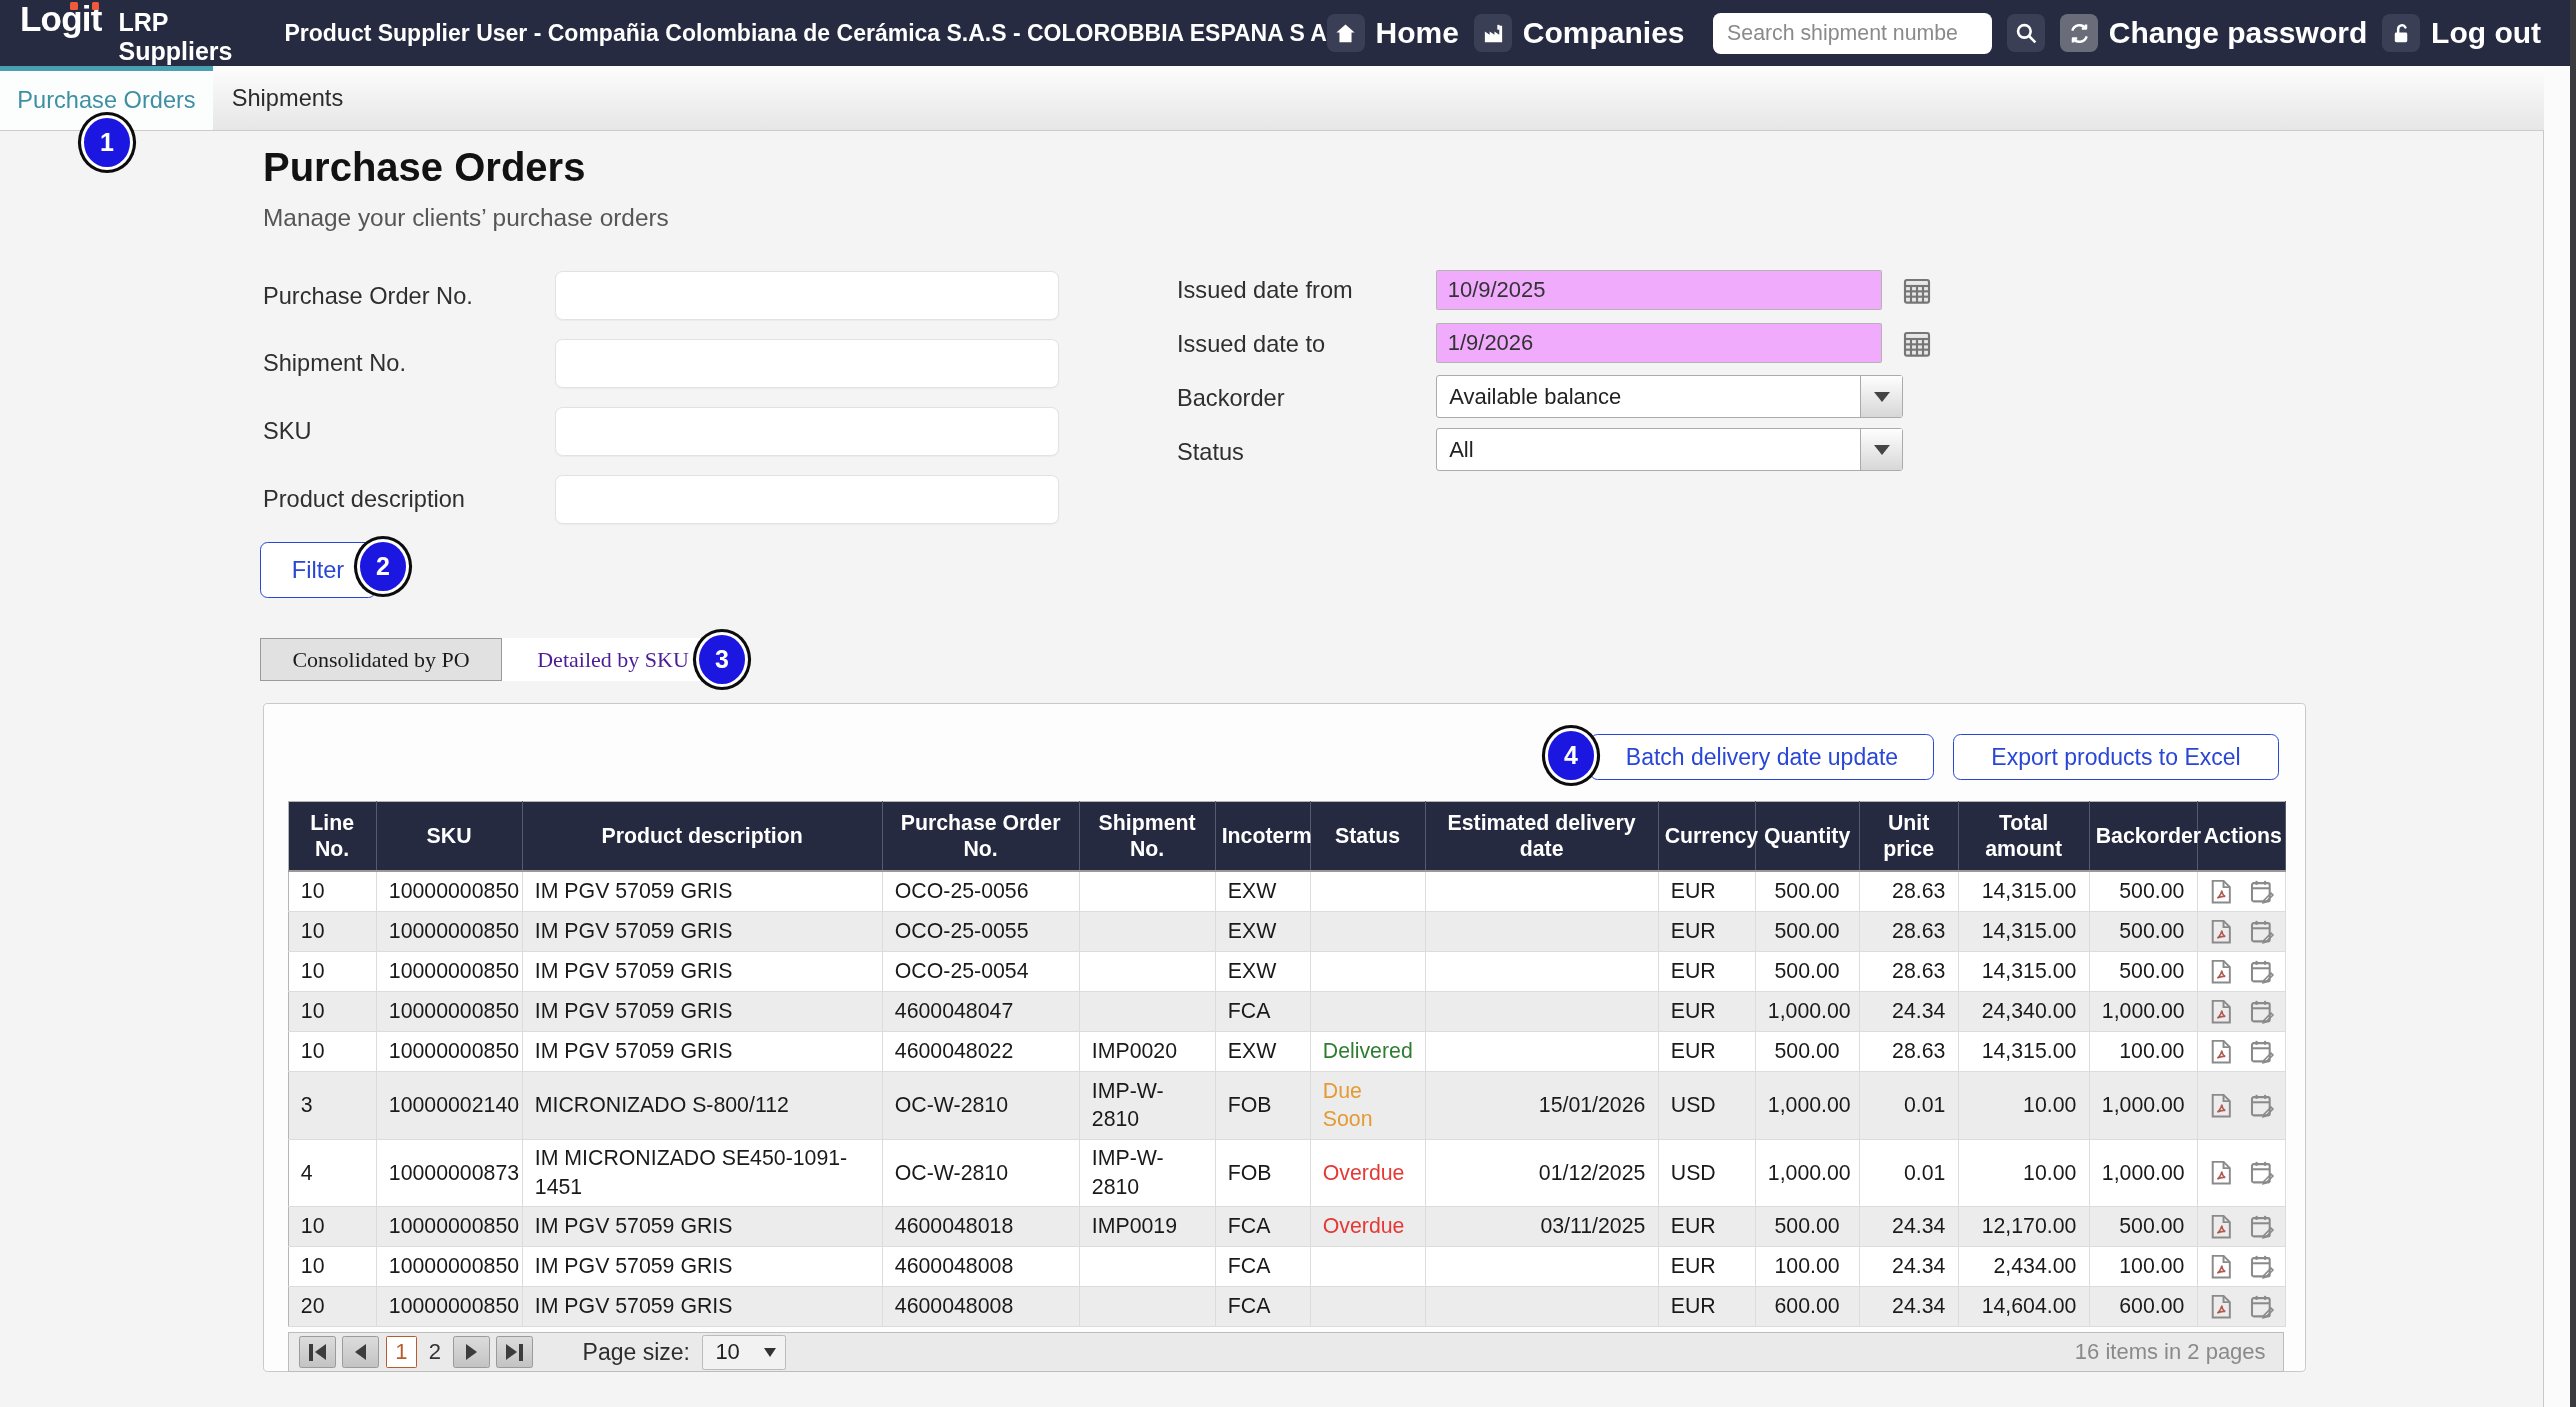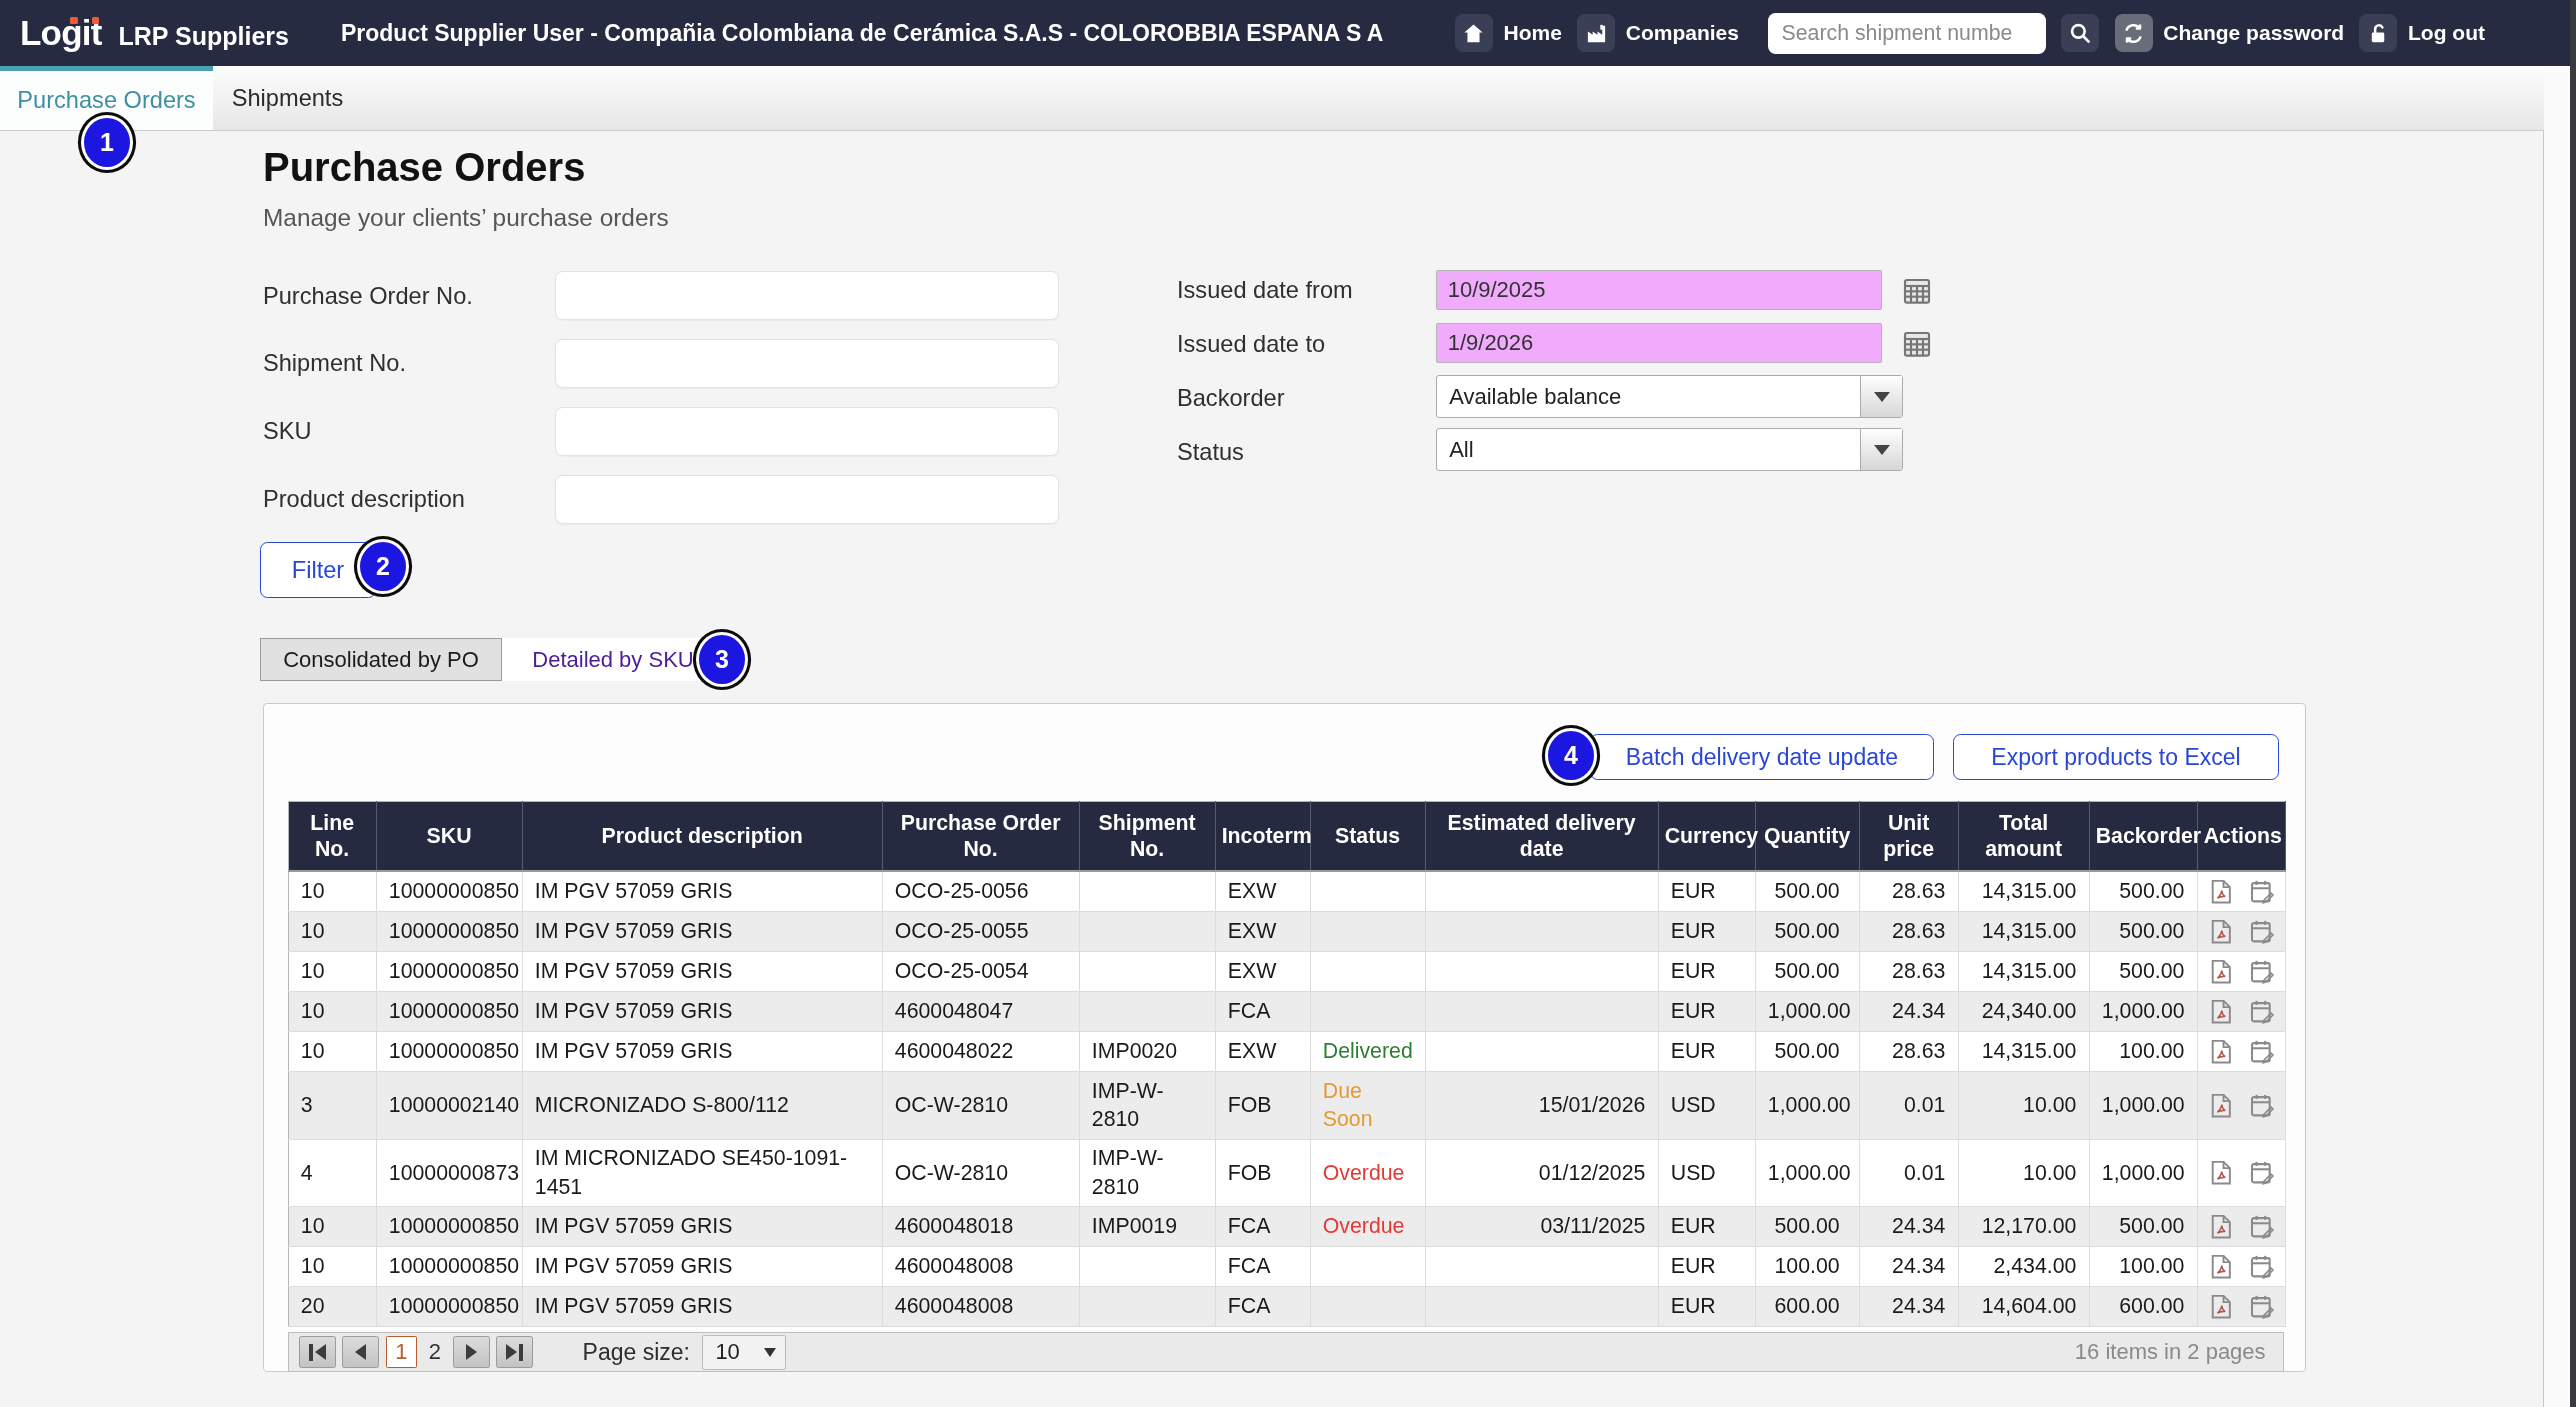--- a/index.html
+++ b/index.html
@@ -8,21 +8,21 @@
 
   
   .navbar{position:absolute;left:0;top:0;width:2576px;height:66px;background:#262b42;display:flex;align-items:center;color:#fff;z-index:20;}
   .brand{display:flex;align-items:baseline;gap:17px;padding-left:20px;}
   .logo{position:relative;font-size:35px;font-weight:bold;letter-spacing:-0.8px;line-height:1;}
   .logo .dot{position:absolute;width:7.6px;height:7.6px;background:#f05a3a;border-radius:1.5px;top:1.5px;}
   .logo .dot.d1{right:23.6px;} .logo .dot.d2{right:2.3px;}
   .app-title{font-size:25px;font-weight:bold;}
   .context{margin-left:52px;font-size:23px;font-weight:bold;white-space:nowrap;}
   .nav-right{margin-left:auto;display:flex;align-items:center;gap:15.2px;padding-right:91px;}
-  .nav-item{display:flex;align-items:center;gap:10.7px;font-size:21px;font-weight:bold;cursor:pointer;white-space:nowrap;}
+  .nav-item{display:flex;align-items:center;gap:10.7px;font-size:30px;font-weight:bold;cursor:pointer;white-space:nowrap;}
   .icon-sq{width:38px;height:38px;border-radius:7.6px;background:#3a3f55;display:flex;align-items:center;justify-content:center;flex:0 0 auto;}
   .icon-sq.lite{background:#686d79;}
   .nav-search{width:251px;height:41px;border-radius:7.6px;border:none;outline:none;background:#fff;font-size:21.3px;padding:0 13.7px;color:#555;font-family:"Liberation Sans",sans-serif;margin-left:13.7px;}
   .nav-search::placeholder{color:#8a8a8a;}
 
   
   .tabbar{position:absolute;left:0;top:66px;width:2544px;height:64px;background:linear-gradient(#fdfdfd,#e6e6e6);border-bottom:1.5px solid #cccccc;z-index:10;}
   .tab{position:absolute;top:0;height:64px;display:flex;align-items:center;justify-content:center;font-size:23.6px;cursor:pointer;}
   .tab.active{left:0;width:213px;background:#fcfdfd;border-top:5.3px solid #4a9fb1;color:#3f8fa3;box-sizing:border-box;}
   .tab.inactive{left:219px;width:137px;color:#2b2b2b;}
@@ -41,21 +41,21 @@
   .d-input{position:absolute;left:1436px;width:446px;height:40px;background:#f0abfc;border:1.5px solid #b4b4b4;border-radius:1.5px;font-size:22px;padding:0 10.7px;color:#333;box-sizing:border-box;font-family:"Liberation Sans",sans-serif;}
   .cal-btn{position:absolute;left:1898px;width:37px;height:37px;background:transparent;border:none;display:flex;align-items:center;justify-content:center;cursor:pointer;padding:0;}
   .dropdown{position:absolute;left:1436px;width:467px;height:43px;background:#fff;border:1.5px solid #ababab;border-radius:3px;box-sizing:border-box;display:flex;align-items:center;cursor:pointer;}
   .dropdown .val{flex:1;font-size:22px;color:#222;padding-left:12.2px;}
   .dropdown .arrow-box{width:41px;height:100%;border-left:0.8px solid #aaa;background:linear-gradient(#fefefe,#d7d7d7);display:flex;align-items:center;justify-content:center;}
   .tri-dn{width:0;height:0;border-left:8.4px solid transparent;border-right:8.4px solid transparent;border-top:10.7px solid #444;}
 
   .filter-btn{position:absolute;left:260px;top:542px;width:116px;height:56px;background:#fff;border:1.5px solid #2946d6;border-radius:7.6px;color:#2946d6;font-size:23.6px;cursor:pointer;font-family:"Liberation Sans",sans-serif;}
 
   
-  .vtab{position:absolute;top:638px;height:43px;display:flex;align-items:center;justify-content:center;font-size:22px;cursor:pointer;box-sizing:border-box;}
+  .vtab{position:absolute;top:638px;height:43px;display:flex;align-items:center;justify-content:center;font-size:22px;cursor:pointer;box-sizing:border-box;font-family:Liberation Serif, serif;}
   .vtab.gray{left:260px;width:242px;background:#e1e1e1;border:1.5px solid #9a9a9a;color:#1b1b1b;}
   .vtab.white{left:502px;width:222px;background:#ffffff;color:#4c1d95;}
 
   
   .panel{position:absolute;left:263px;top:703px;width:2043px;height:669px;background:#fdfdfd;border:0.8px solid #c9c9c9;border-radius:4.6px;box-sizing:border-box;}
   .tool-btn{position:absolute;top:30px;height:46px;background:#fff;border:1.5px solid #2946d6;border-radius:7.6px;color:#2946d6;font-size:23px;cursor:pointer;font-family:"Liberation Sans",sans-serif;}
   .tool-btn.batch{left:1326px;width:344px;}
   .tool-btn.export{left:1689px;width:326px;}
 
   table.grid{position:absolute;left:23.6px;top:97px;width:1996px;border-collapse:collapse;table-layout:fixed;font-size:21.3px;color:#1a1a1a;border:0.8px solid #b5b5b5;}

